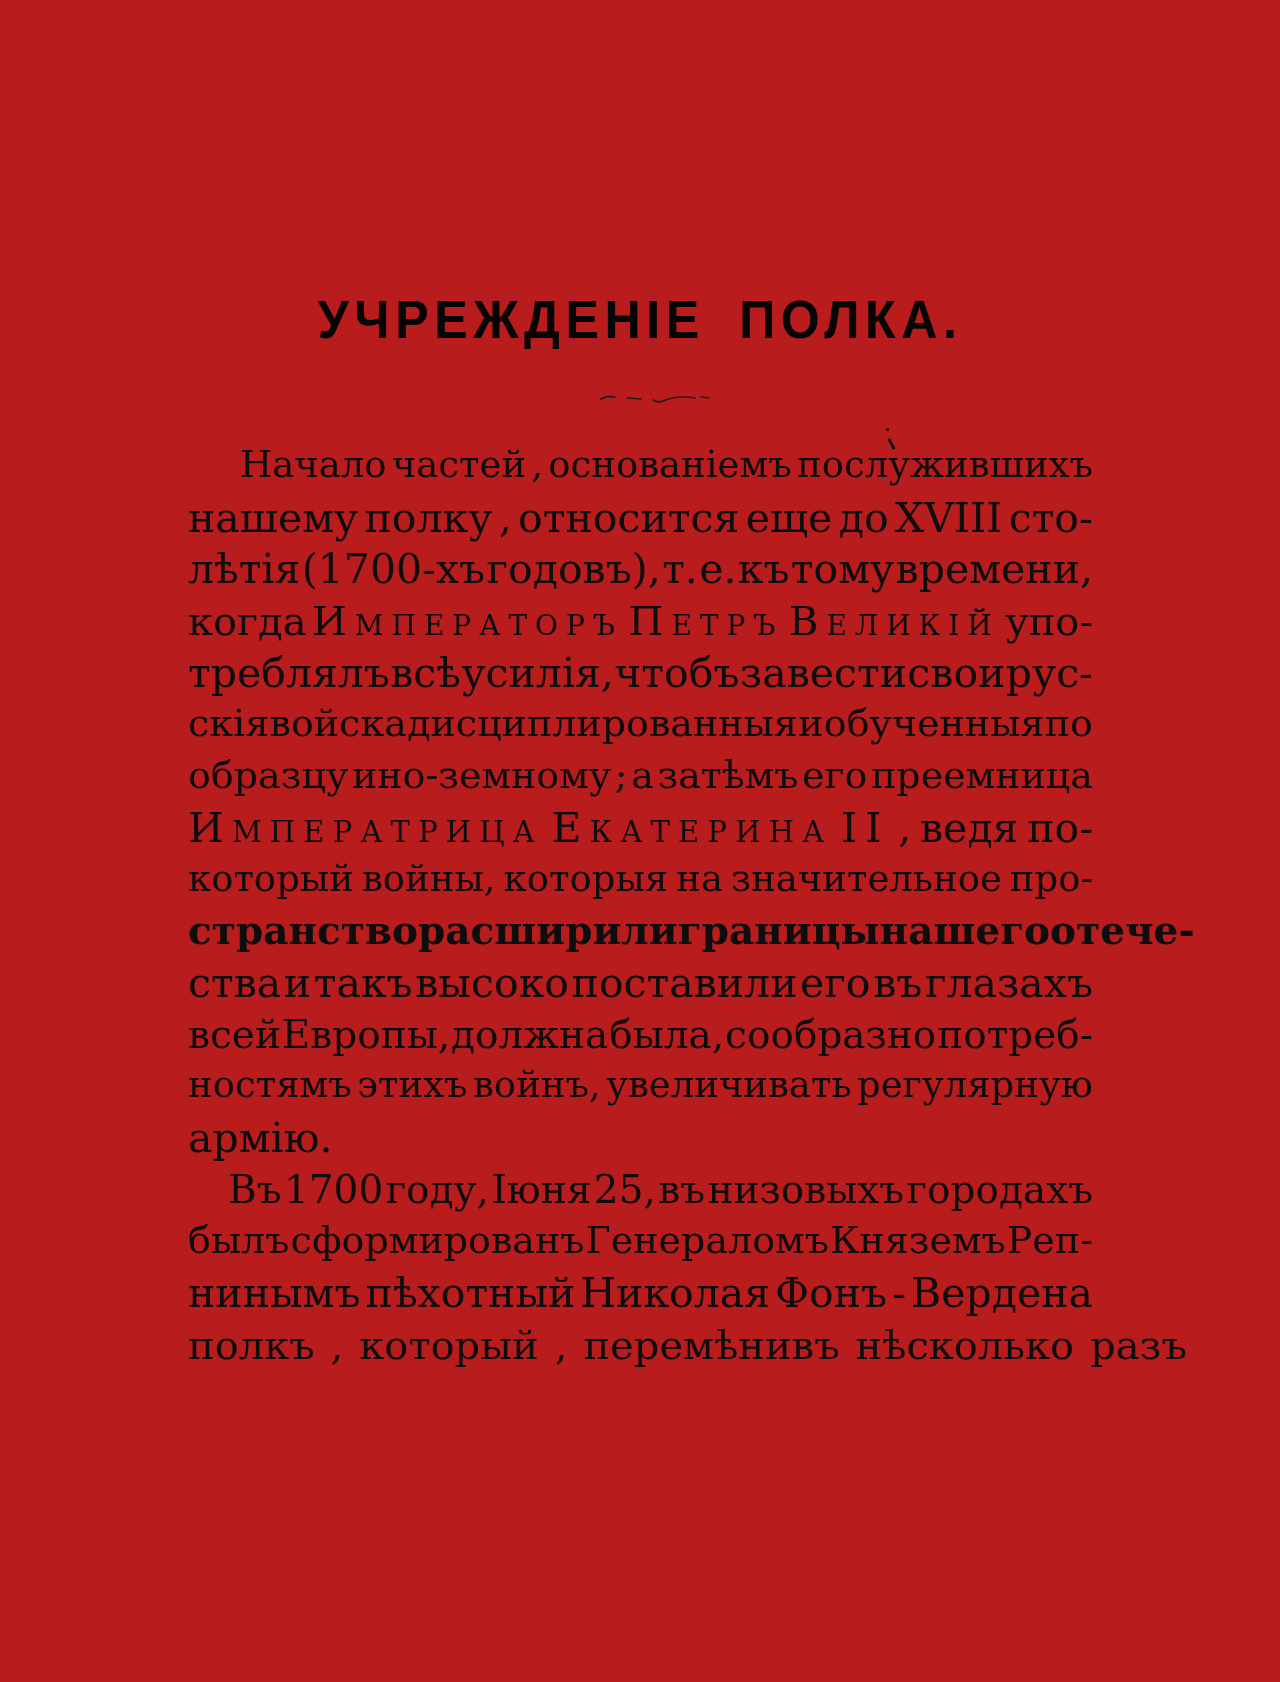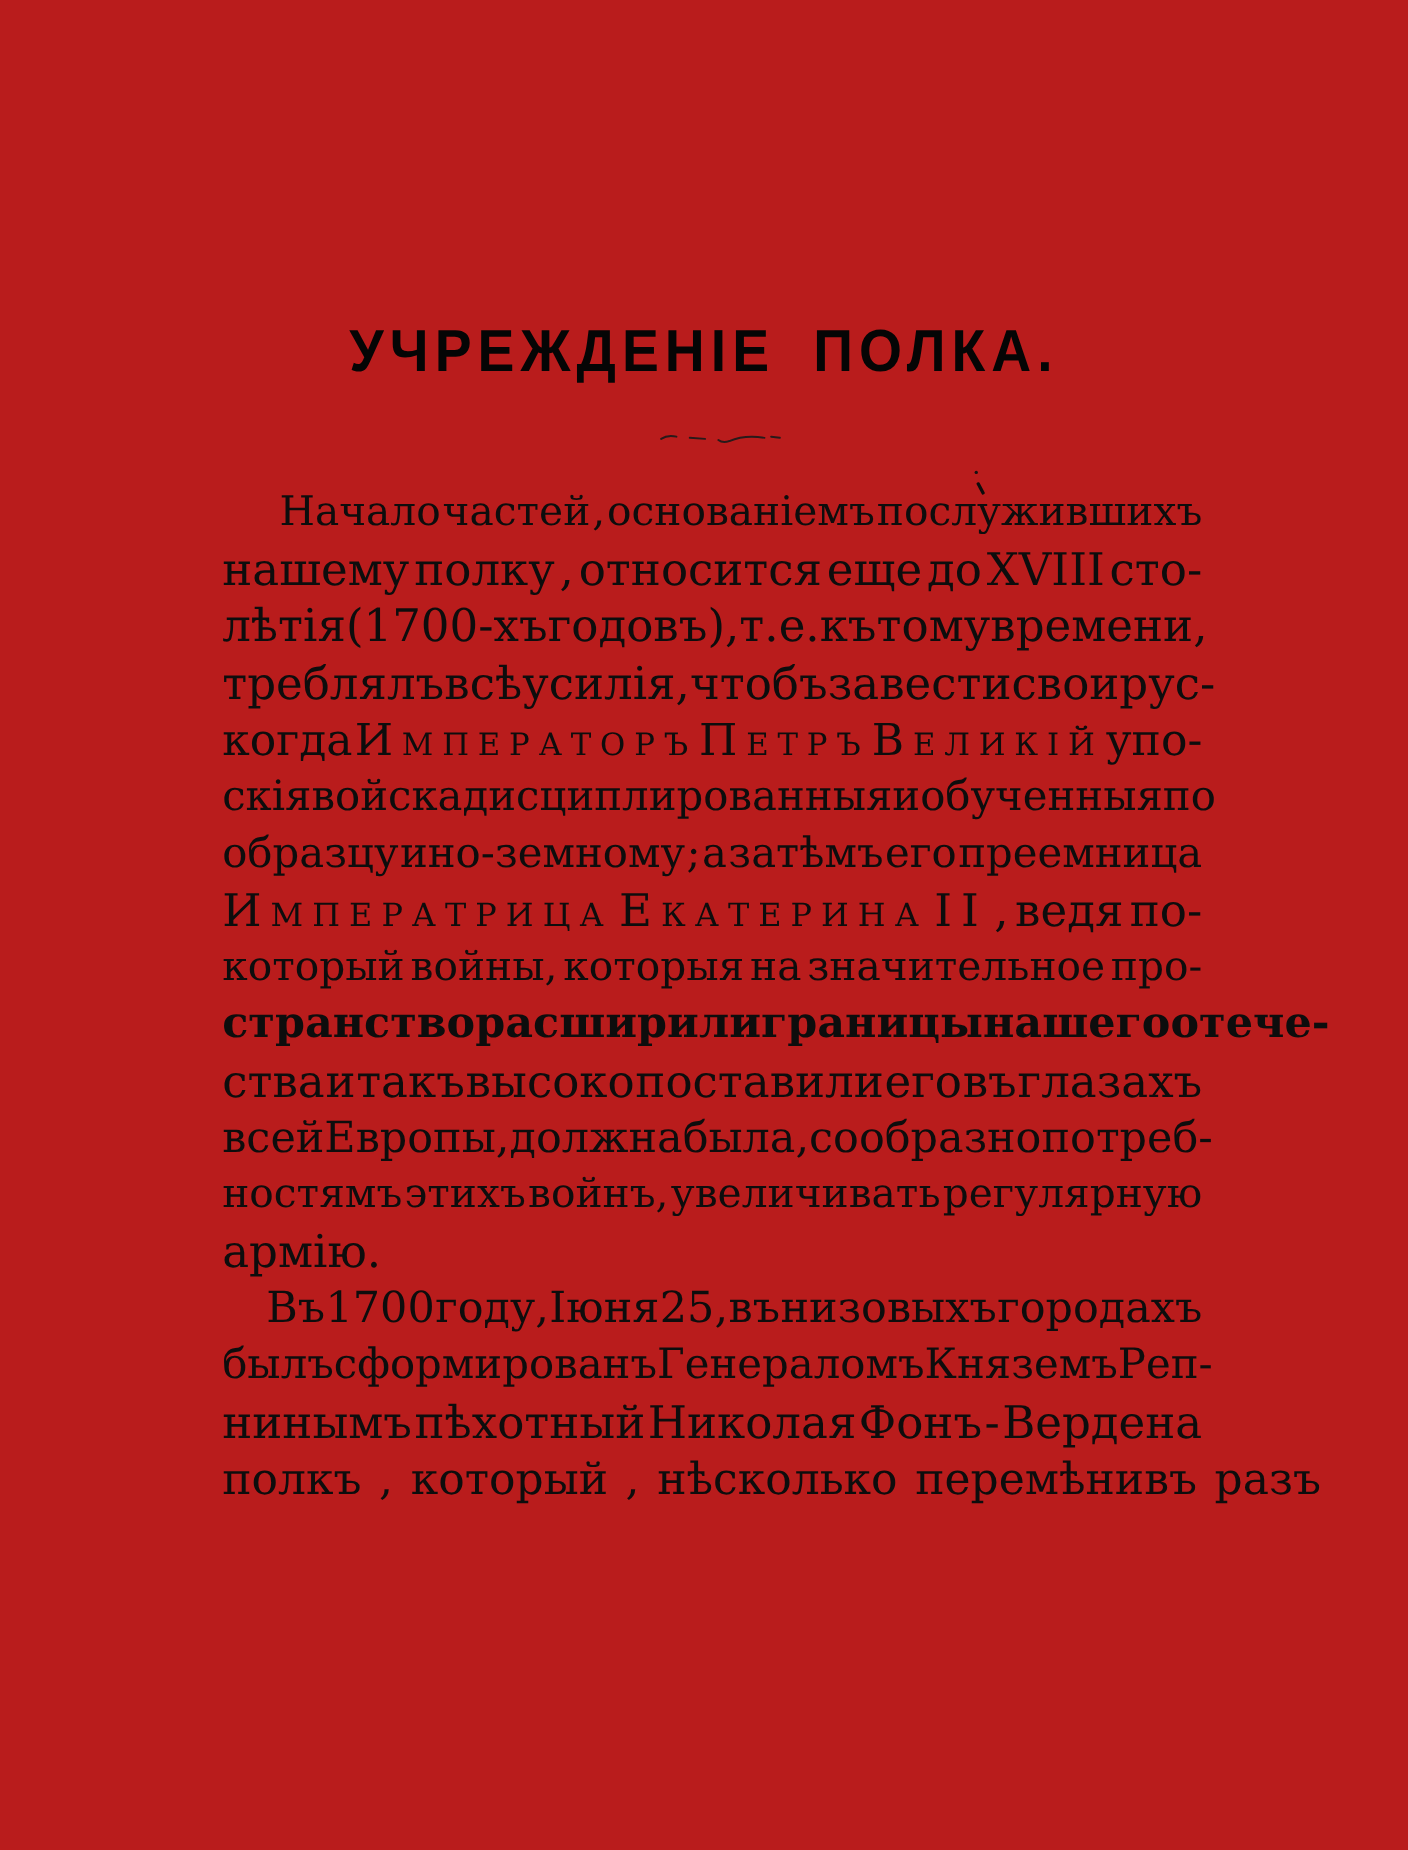--- a/index.html
+++ b/index.html
@@ -62,21 +62,20 @@
   }
   .line {
     display: flex;
     justify-content: space-between;
     align-items: baseline;
     height: 51.7px;
     font-family: "DejaVu Serif", serif;
     font-size: 41px;
     color: #0d0d0d;
     white-space: nowrap;
-    margin-left: 14px;
   }
   .line.end {
     justify-content: flex-start;
     column-gap: 0.27em;
   }
   .word { line-height: 1; }
   .word.caps {
     font-variant-caps: small-caps;
     letter-spacing: 0.20em;
   }
@@ -122,35 +121,35 @@
       <div class="line">
         <span class="word">лѣтія</span>
         <span class="word">(1700-хъ</span>
         <span class="word">годовъ),</span>
         <span class="word">т.</span>
         <span class="word">е.</span>
         <span class="word">къ</span>
         <span class="word">тому</span>
         <span class="word">времени,</span>
       </div>
+      <div class="line" style="font-size: 40px;">
+        <span class="word">когда</span>
+        <span class="word caps">Императоръ</span>
+        <span class="word caps">Петръ</span>
+        <span class="word caps">Великій</span>
+        <span class="word">упо-</span>
+      </div>
       <div class="line">
         <span class="word">треблялъ</span>
         <span class="word">всѣ</span>
         <span class="word">усилія,</span>
         <span class="word">чтобъ</span>
         <span class="word">завести</span>
         <span class="word">свои</span>
         <span class="word">рус-</span>
-      </div>
-      <div class="line" style="font-size: 40px;">
-        <span class="word">когда</span>
-        <span class="word caps">Императоръ</span>
-        <span class="word caps">Петръ</span>
-        <span class="word caps">Великій</span>
-        <span class="word">упо-</span>
       </div>
       <div class="line" style="font-size: 38px;">
         <span class="word">скія</span>
         <span class="word">войска</span>
         <span class="word">дисциплированныя</span>
         <span class="word">и</span>
         <span class="word">обученныя</span>
         <span class="word">по</span>
       </div>
       <div class="line" style="font-size: 38px;">
@@ -236,19 +235,19 @@
         <span class="word">Николая</span>
         <span class="word">Фонъ</span>
         <span class="word">-</span>
         <span class="word">Вердена</span>
       </div>
       <div class="line" style="font-size: 40px; gap: 16px;">
         <span class="word">полкъ</span>
         <span class="word">,</span>
         <span class="word">который</span>
         <span class="word">,</span>
+        <span class="word">перемѣнивъ</span>
         <span class="word">нѣсколько</span>
-        <span class="word">перемѣнивъ</span>
         <span class="word">разъ</span>
       </div>
     </div>
 
 </div>
 
 </body></html>

